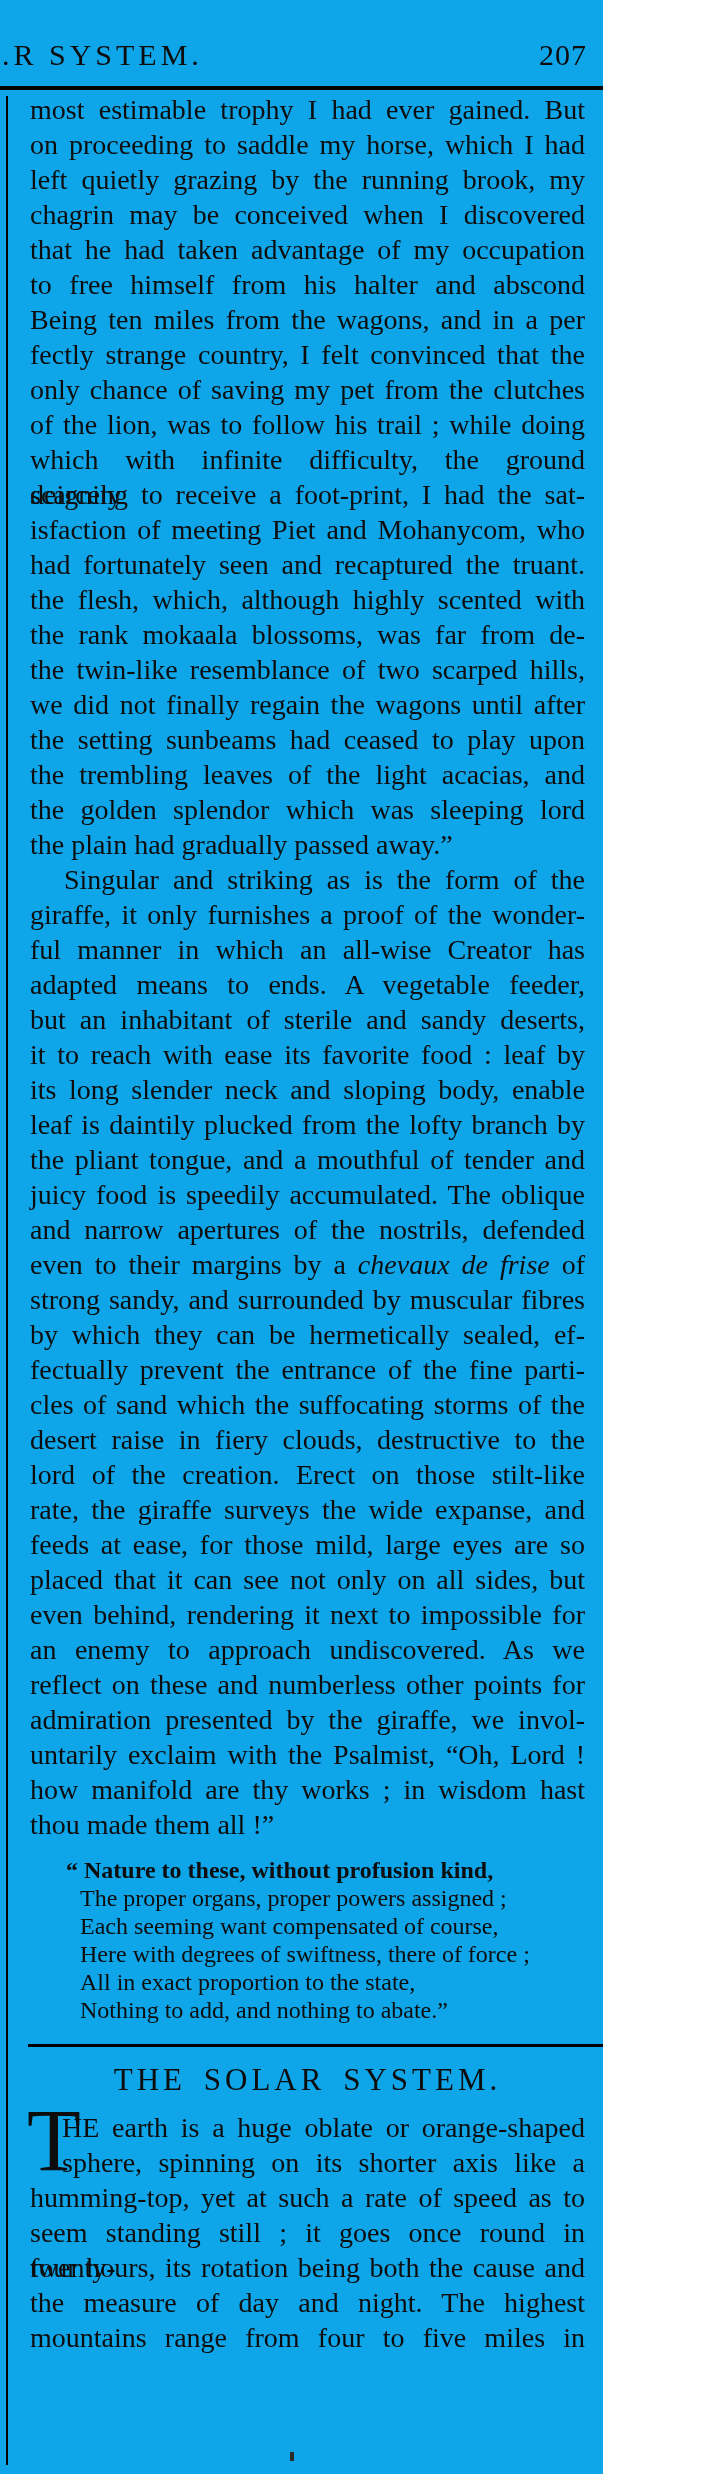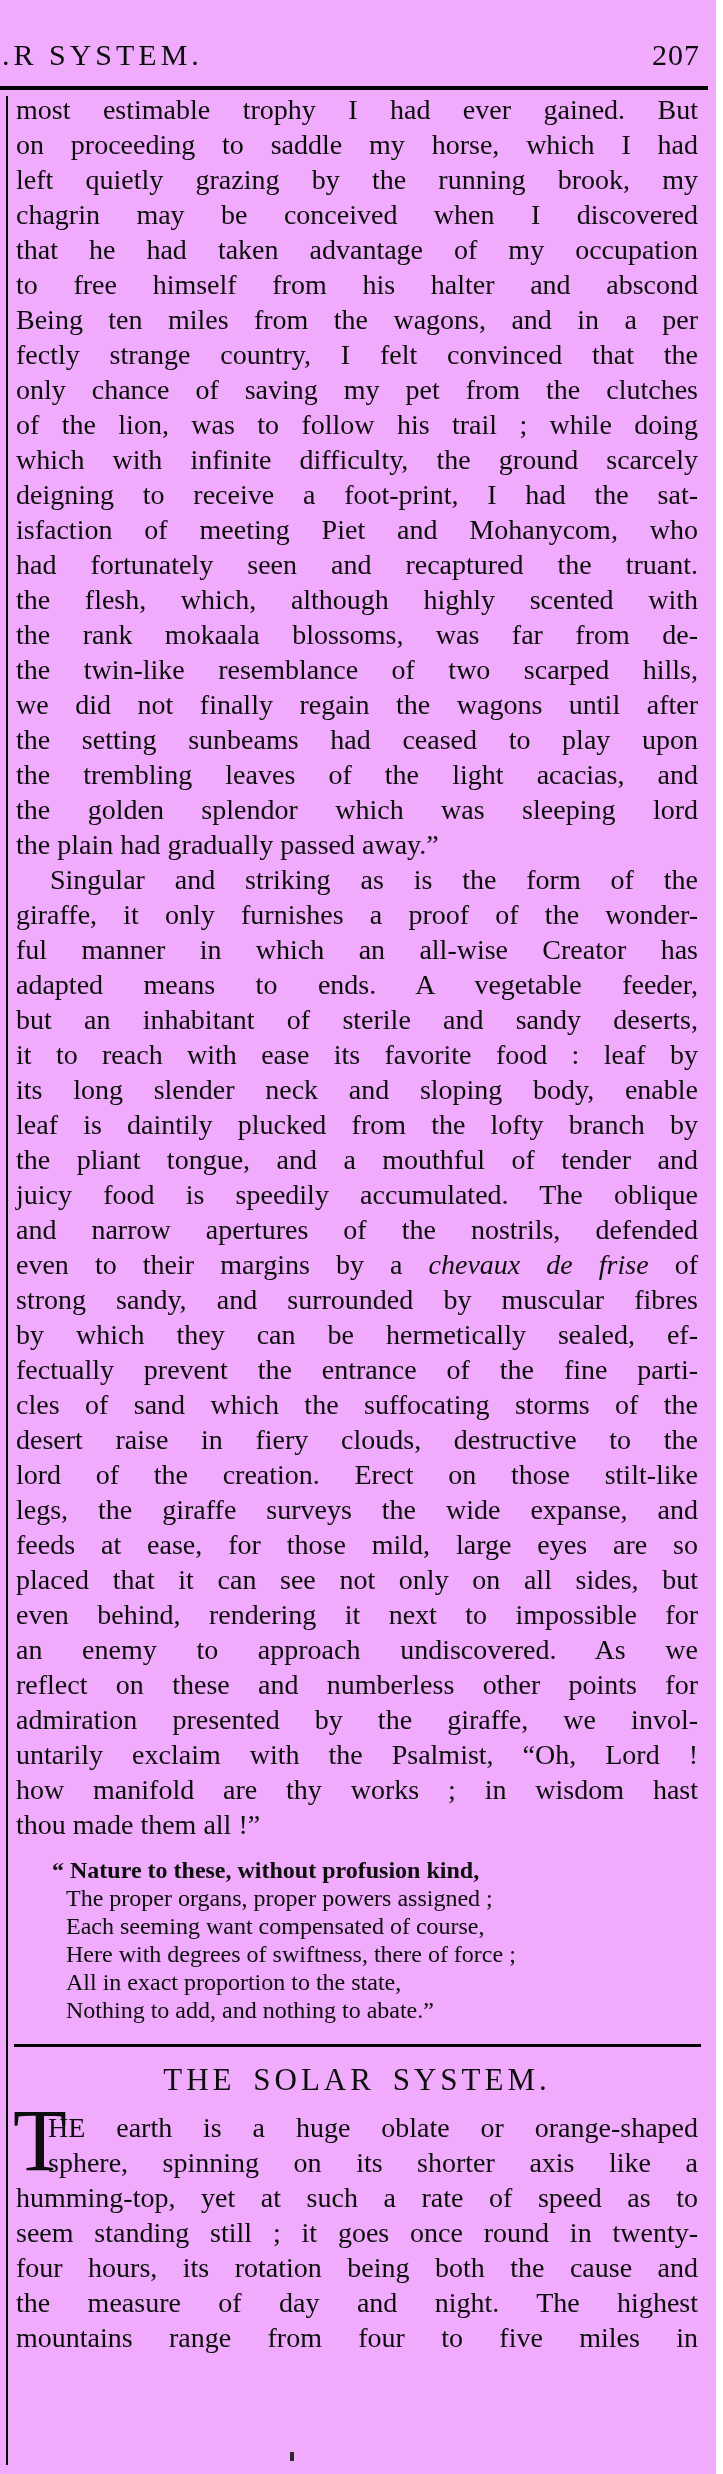--- a/index.html
+++ b/index.html
@@ -1,20 +1,20 @@
 <!DOCTYPE html>
 <html><head>
 <meta charset="utf-8">
 <style>
   html, body { margin: 0; padding: 0; background: #ffffff; }
   .page {
     position: relative;
-    width: 716px;
+    width: 603px;
     height: 2474px;
-    background: #f0abfc;
+    background: #0ea5e9;
     color: #0d0d0d;
     font-family: "Liberation Serif", serif;
     overflow: hidden;
   }
   .header {
     display: flex;
     justify-content: space-between;
     align-items: flex-end;
     padding: 38px 16px 0 2px;
     font-size: 30px;
@@ -27,21 +27,21 @@
     top: 86px; left: 0;
     width: 708px; height: 4px;
     background: #000;
   }
   .leftline {
     position: absolute;
     top: 96px; left: 6px;
     width: 2px; height: 2369px;
     background: #000;
   }
-  .content { padding: 20px 18px 0 16px; }
+  .content { padding: 20px 18px 0 30px; }
   .tline {
     font-size: 28px;
     line-height: 35px;
     height: 35px;
     text-align: justify;
     text-align-last: justify;
   }
   .para-first .tline:last-child,
   .para-indent .tline:last-child { text-align-last: left; }
   .para-indent .tline:first-child { text-indent: 34px; }
@@ -134,21 +134,21 @@
         <div class="tline">the pliant tongue, and a mouthful of tender and</div>
         <div class="tline">juicy food is speedily accumulated.  The oblique</div>
         <div class="tline">and narrow apertures of the nostrils, defended</div>
         <div class="tline">even to their margins by a <i>chevaux de frise</i> of</div>
         <div class="tline">strong sandy, and surrounded by muscular fibres</div>
         <div class="tline">by which they can be hermetically sealed, ef-</div>
         <div class="tline">fectually prevent the entrance of the fine parti-</div>
         <div class="tline">cles of sand which the suffocating storms of the</div>
         <div class="tline">desert raise in fiery clouds, destructive to the</div>
         <div class="tline">lord of the creation.  Erect on those stilt-like</div>
-        <div class="tline">legs, the giraffe surveys the wide expanse, and</div>
+        <div class="tline">rate, the giraffe surveys the wide expanse, and</div>
         <div class="tline">feeds at ease, for those mild, large eyes are so</div>
         <div class="tline">placed that it can see not only on all sides, but</div>
         <div class="tline">even behind, rendering it next to impossible for</div>
         <div class="tline">an enemy to approach undiscovered.  As we</div>
         <div class="tline">reflect on these and numberless other points for</div>
         <div class="tline">admiration presented by the giraffe, we invol-</div>
         <div class="tline">untarily exclaim with the Psalmist, “Oh, Lord !</div>
         <div class="tline">how manifold are thy works ;  in wisdom hast</div>
         <div class="tline">thou made them all !”</div>
       </div>

